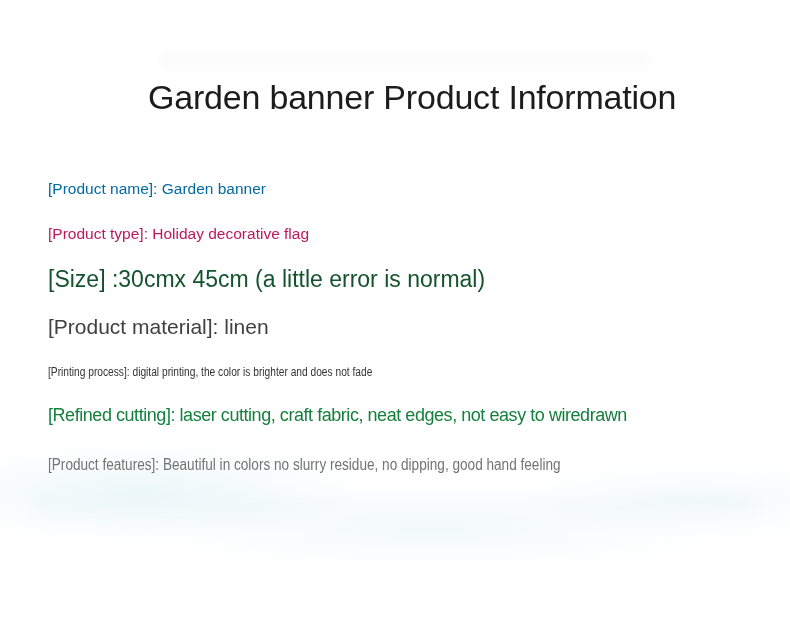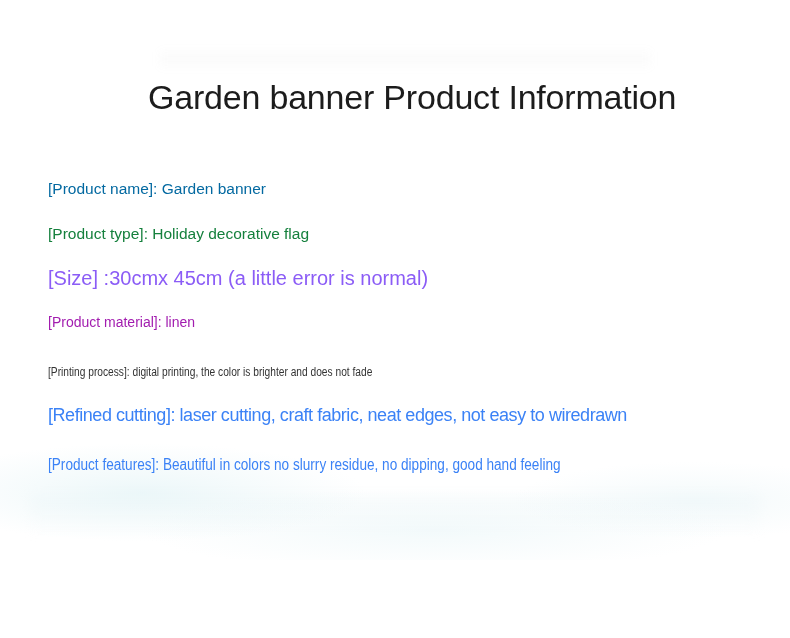--- a/index.html
+++ b/index.html
@@ -55,26 +55,26 @@
     white-space: nowrap;
     line-height: 1.2;
   }
   .info-line .condense {
     display: inline-block;
     transform: scaleX(0.85);
     transform-origin: 0 50%;
   }
 
   .l-name     { top: 180px; font-size: 15.5px; color: #0369a1; }
-  .l-type     { top: 225px; font-size: 15.5px; color: #15803d; text-align: right; }
-  .l-size     { top: 266px; font-size: 20px;   color: #8b5cf6; }
-  .l-material { top: 314px; font-size: 14px; color: #a21caf; }
+  .l-type     { top: 225px; font-size: 15.5px; color: #be185d; text-align: right; }
+  .l-size     { top: 266px; font-size: 23px;   color: #14532d; }
+  .l-material { top: 314px; font-size: 21px; color: #404040; }
   .l-printing { top: 365px; font-size: 12px;   color: #333333; }
-  .l-cutting  { top: 405px; font-size: 18px;   color: #3b82f6; letter-spacing: -0.45px; }
-  .l-features { top: 455px; font-size: 16px;   color: #3b82f6; }
+  .l-cutting  { top: 405px; font-size: 18px;   color: #15803d; letter-spacing: -0.45px; }
+  .l-features { top: 455px; font-size: 16px;   color: #737373; }
 </style>
 </head>
 <body>
 
 <div id="page">
 
   <div class="bg-artifact top-smudge"></div>
   <div class="bg-artifact midband"></div>
   <div class="bg-artifact bottom"></div>
 

